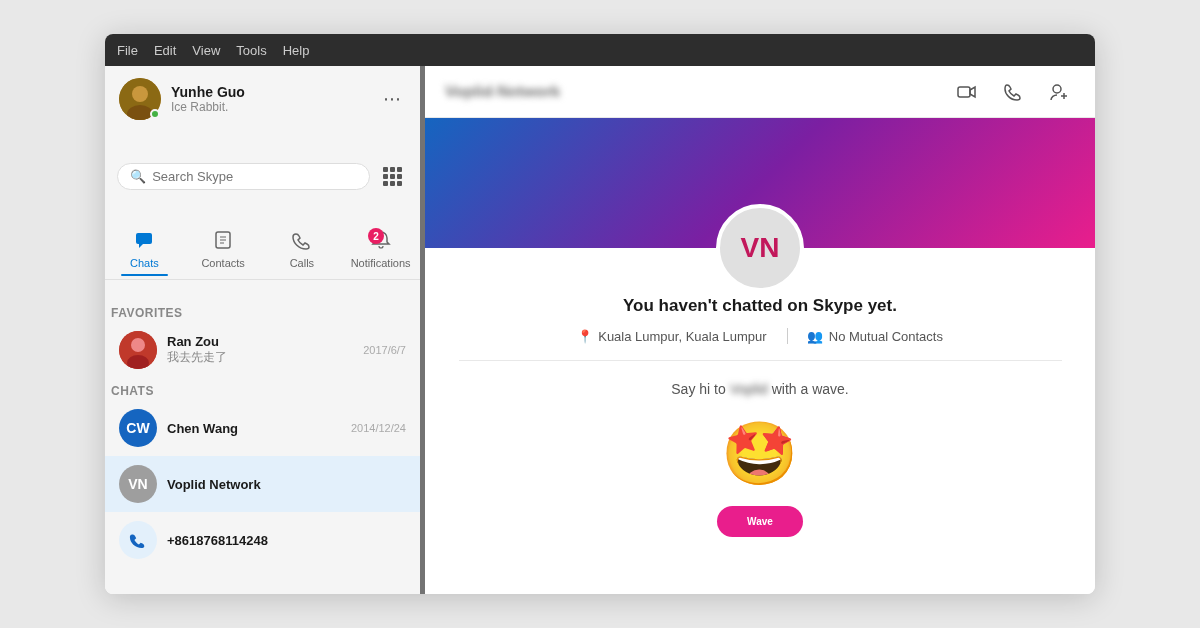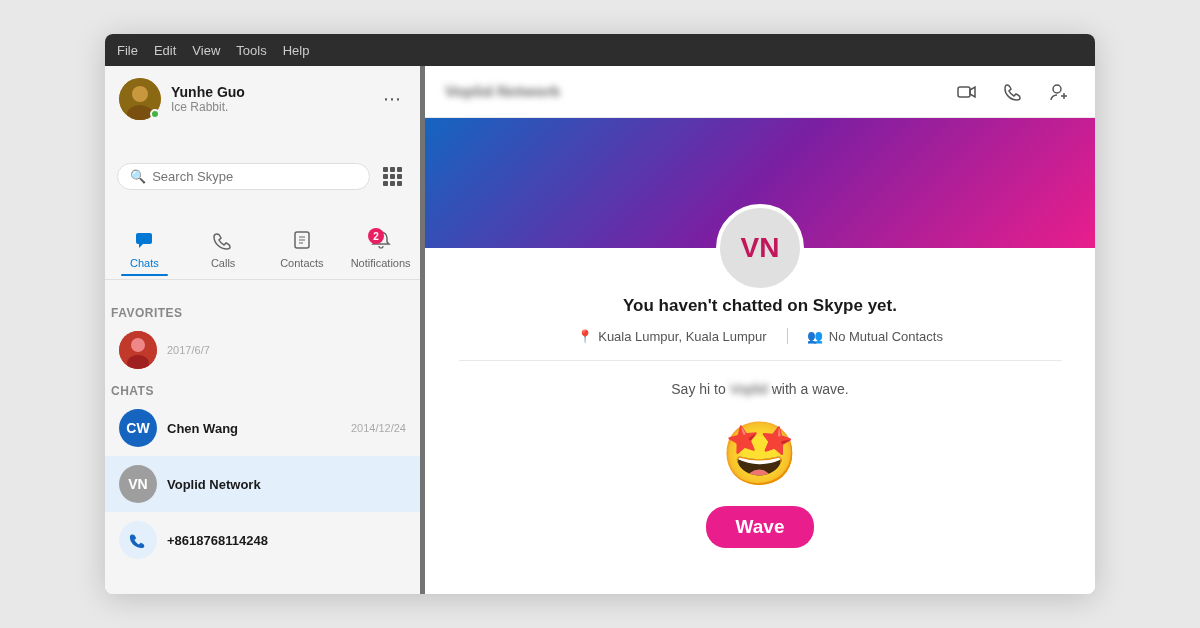--- a/index.html
+++ b/index.html
@@ -426,21 +426,21 @@
     .emoji-wave {
       font-size: 62px;
       margin-bottom: 16px;
     }
     .wave-btn {
       background: #e91e8c;
       color: #fff;
       border: none;
       border-radius: 20px;
       padding: 10px 30px;
-      font-size: 19px;
+      font-size: 10px;
       font-weight: 600;
       cursor: pointer;
     }
 
     
     .phone-avatar {
       width: 38px;
       height: 38px;
       border-radius: 50%;
       background: #e3f0fb;
@@ -525,35 +525,35 @@
             <svg width="20" height="20" viewBox="0 0 20 20" fill="none">
               <rect x="2" y="3" width="16" height="11" rx="2" fill="#0078d4"></rect>
               <polygon points="5,14 5,18 9,14" fill="#0078d4"></polygon>
             </svg>
           </span>
           <span class="tab-label">Chats</span>
         </div>
         <div class="nav-tab">
           <span class="tab-icon">
             <svg width="20" height="20" viewBox="0 0 20 20" fill="none">
-              <path d="M4 4c0 0 2 0 3 2l1 2-2 2c1 2 3 4 5 5l2-2 2 1c2 1 2 3 2 3s0 2-3 2C7 19 1 13 1 7c0-3 2-3 3-3z" stroke="#666" stroke-width="1.5" fill="none"></path>
-            </svg>
-          </span>
-          <span class="tab-label">Calls</span>
-        </div>
-        <div class="nav-tab">
-          <span class="tab-icon">
-            <svg width="20" height="20" viewBox="0 0 20 20" fill="none">
               <rect x="3" y="2" width="14" height="16" rx="2" stroke="#666" stroke-width="1.5" fill="none"></rect>
               <line x1="7" y1="7" x2="13" y2="7" stroke="#666" stroke-width="1.2"></line>
               <line x1="7" y1="10" x2="13" y2="10" stroke="#666" stroke-width="1.2"></line>
               <line x1="7" y1="13" x2="11" y2="13" stroke="#666" stroke-width="1.2"></line>
             </svg>
           </span>
           <span class="tab-label">Contacts</span>
+        </div>
+        <div class="nav-tab">
+          <span class="tab-icon">
+            <svg width="20" height="20" viewBox="0 0 20 20" fill="none">
+              <path d="M4 4c0 0 2 0 3 2l1 2-2 2c1 2 3 4 5 5l2-2 2 1c2 1 2 3 2 3s0 2-3 2C7 19 1 13 1 7c0-3 2-3 3-3z" stroke="#666" stroke-width="1.5" fill="none"></path>
+            </svg>
+          </span>
+          <span class="tab-label">Calls</span>
         </div>
         <div class="nav-tab" style="position:relative;">
           <span class="tab-icon">
             <svg width="20" height="20" viewBox="0 0 20 20" fill="none">
               <path d="M10 2a6 6 0 0 1 6 6v4l2 2H2l2-2V8a6 6 0 0 1 6-6z" stroke="#666" stroke-width="1.5" fill="none"></path>
               <path d="M8 16a2 2 0 0 0 4 0" stroke="#666" stroke-width="1.2" fill="none"></path>
             </svg>
           </span>
           <div class="notif-badge">2</div>
           <span class="tab-label">Notifications</span>
@@ -564,20 +564,24 @@
       <div class="contacts-list">
 
         <div class="section-label">FAVORITES</div>
         <div class="contact-item">
           <div class="ran-avatar">
             <svg width="38" height="38" viewBox="0 0 38 38">
               <circle cx="19" cy="19" r="19" fill="#c0392b"></circle>
               <circle cx="19" cy="14" r="7" fill="#e88"></circle>
               <ellipse cx="19" cy="32" rx="11" ry="8" fill="#a02020"></ellipse>
             </svg>
+          </div>
+          <div class="contact-info">
+            <div class="contact-name">Ran Zou</div>
+            <div class="contact-msg">我去先走了</div>
           </div>
           <span class="contact-time">2017/6/7</span>
         </div>
 
         <div class="section-label">CHATS</div>
 
         <div class="contact-item">
           <div class="contact-avatar" style="background:#1565c0;">CW</div>
           <div class="contact-info">
             <div class="contact-name">Chen Wang</div>

